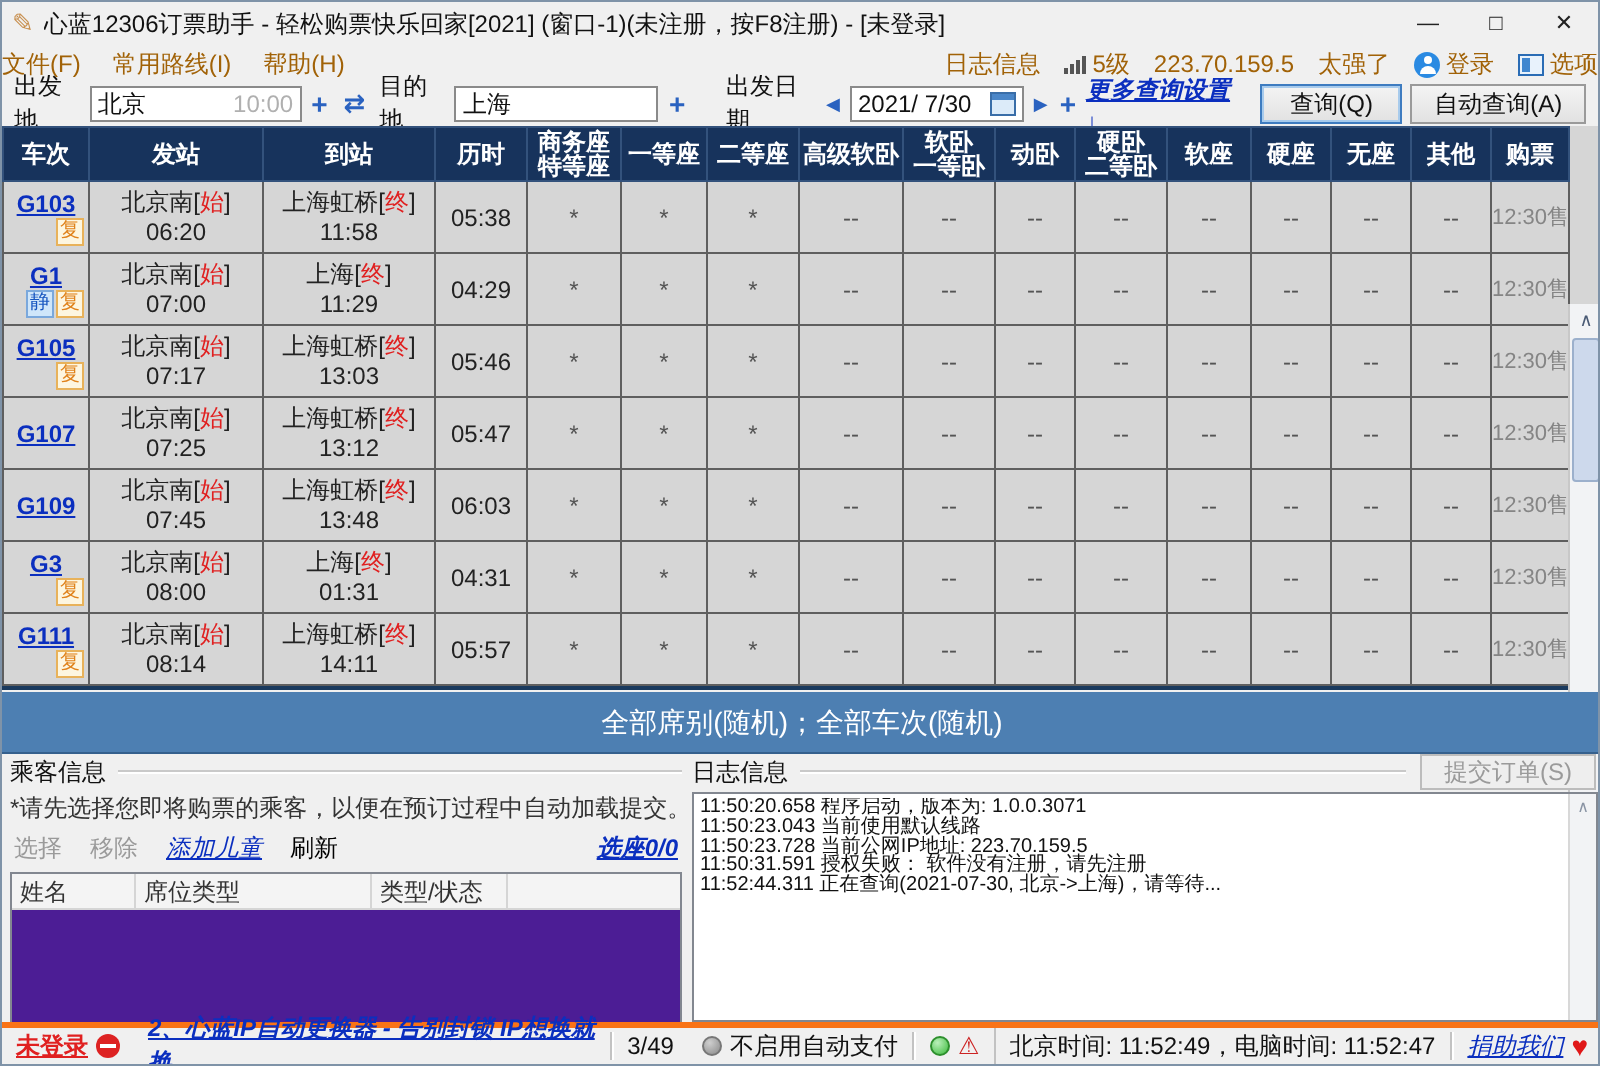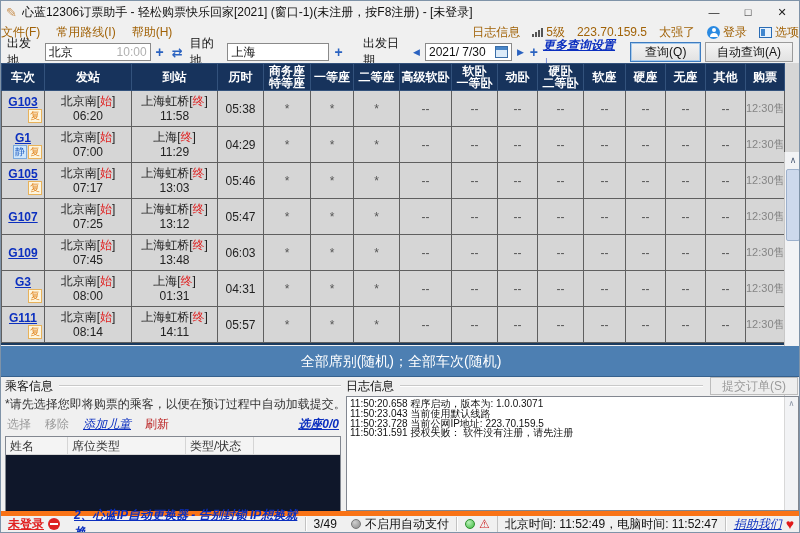--- a/index.html
+++ b/index.html
@@ -82,39 +82,39 @@
       color:#fff; font-size:14px; text-align:center; line-height:31px; border-bottom:1px solid #35608d; }
 
   
   .bottom{ position:absolute; top:378px; left:0; width:800px; height:134px; display:flex; }
   .panel-title-row{ display:flex; align-items:center; font-size:12px; color:#111; height:14px; }
   .panel-title-row .rule{ flex:1; height:0; border-top:1px solid #c9c9c9; border-bottom:1px solid #fff; margin-left:6px; }
   .left-panel{ width:342px; padding:0 2px 0 4px; position:relative; }
   .note{ font-size:12px; color:#333; margin-top:3px; white-space:nowrap; overflow:hidden; }
   .actions{ display:flex; align-items:center; gap:14px; font-size:12px; margin-top:3px; padding:0 2px; }
   .act-disabled{ color:#9a9a9a; }
-  .act-plain{ color:#b91c1c; }
+  .act-plain{ color:#000000; }
   .seat-sel{ margin-left:auto; font-weight:bold;text-align:right; }
-  .listview{ margin-top:3px; height:84px; background:#0f172a; border:1px solid #828790; }
+  .listview{ margin-top:3px; height:84px; background:#4c1d95; border:1px solid #828790; }
   .lv-header{ display:flex; height:18px; background:#f4f4f4; border-bottom:1px solid #d5d5d5; font-size:12px; color:#333; }
   .lv-col{ padding:1px 4px; border-right:1px solid #d5d5d5; }
   .lv-col:nth-child(1){width:62px}.lv-col:nth-child(2){width:118px}
   .lv-col:nth-child(3){width:68px}.lv-col:nth-child(4){width:74px}
 
   .right-panel{ flex:1; position:relative; padding:0 2px 0 3px; }
   .submit-btn{ position:absolute; top:-2px; right:3px; width:88px; height:18px; font-size:12px;
       color:#9a9a9a; background:#eeeeee; border:1px solid #bcbcbc; }
   .logbox{ position:absolute; top:17px; left:3px; right:2px; bottom:2px; background:#fff; border:1px solid #828790; overflow:hidden; }
   .log-lines{ position:absolute; top:2px; left:3px; right:16px; bottom:0; font-size:10px; line-height:9.8px; color:#111; white-space:nowrap; overflow:hidden; }
   .log-scroll{ position:absolute; top:0; right:0; bottom:0; width:14px; background:#f2f3f5; border-left:1px solid #d8d8d8; }
   .ls-arrow{ height:13px; text-align:center; font-size:8px; color:#8a94a4; line-height:13px; }
 
   
   .statusbar{ position:absolute; bottom:0; left:0; width:800px; height:21px; background:#f0f0f0;
-      border-top:5px solid #f97316; display:flex; align-items:center; font-size:12px; color:#111; }
+      border-top:3px solid #f97316; display:flex; align-items:center; font-size:12px; color:#111; }
   .sb-seg{ display:flex; align-items:center; gap:4px; padding:0 7px; height:100%; }
   .sb-sep{ width:0; height:14px; border-left:1px solid #c2c2c2; border-right:1px solid #fff; }
   .notlogged{ color:#e02020; font-weight:bold; text-decoration:underline; }
   .noentry-icon{ width:12px; height:12px; border-radius:50%; background:#dd2222; position:relative; display:inline-block; }
   .noentry-icon::before{ content:""; position:absolute; left:2px; right:2px; top:5px; height:2px; background:#fff; }
   .ad-link{ font-weight:bold; }
   .dot{ width:10px; height:10px; border-radius:50%; display:inline-block; }
   .dot-gray{ background:radial-gradient(circle at 35% 30%, #cfcfcf, #8a8a8a); border:1px solid #777; }
   .dot-green{ background:radial-gradient(circle at 35% 30%, #baf0ba, #3dbb3d); border:1px solid #2d8f2d; }
   .warn-icon{ color:#cc2222; font-size:12px; line-height:12px; }
@@ -486,20 +486,21 @@
         <span>日志信息</span>
         <span class="rule" style="margin-right:96px;"></span>
       </div>
       <button class="submit-btn">提交订单(S)</button>
       <div class="logbox">
         <div class="log-lines" id="log-lines">
             <div>11:50:20.658 程序启动，版本为: 1.0.0.3071</div>
             <div>11:50:23.043 当前使用默认线路</div>
             <div>11:50:23.728 当前公网IP地址: 223.70.159.5</div>
             <div>11:50:31.591 授权失败：  软件没有注册，请先注册</div>
+            <div>11:52:44.311 正在查询(2021-07-30, 北京-&gt;上海)，请等待...</div>
           </div>
         <div class="log-scroll">
           <div class="ls-arrow">∧</div>
 
         </div>
       </div>
     </div>
   </div>
 
   <div class="statusbar">

